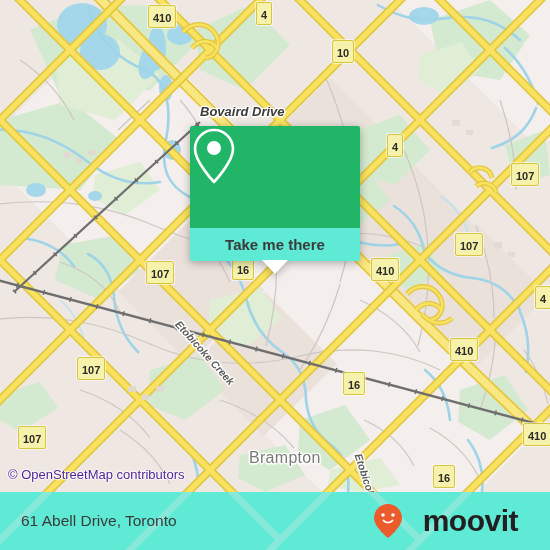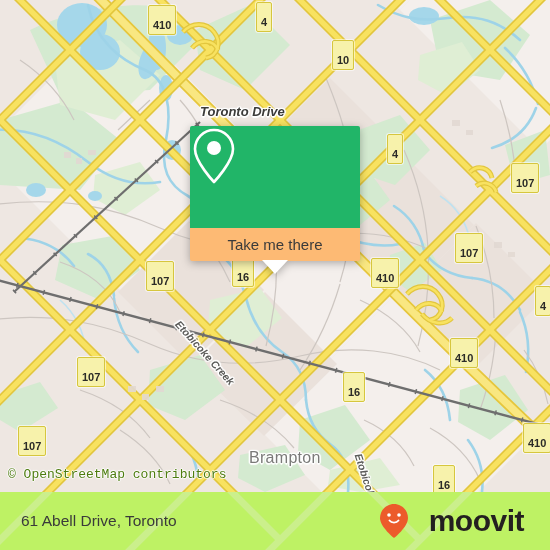--- a/index.html
+++ b/index.html
@@ -37,82 +37,82 @@
   
   .shield {
     position: absolute;
     background: #f7f2ab;
     border: 1.6px solid #d6c63e;
     border-radius: 2px;
     color: #2b2b28;
     font-size: 11px;
     font-weight: 700;
     line-height: 1;
-    padding: 14px 4px 3px 4px;
+    padding: 7px 4px 3px 4px;
     text-align: center;
     box-shadow: 0 0 0 1px rgba(255,255,255,.55);
   }
 
   
   .popup {
     position: absolute;
     left: 190px; top: 126px;
     width: 170px;
     filter: drop-shadow(0 2px 4px rgba(0,0,0,.30));
   }
   .popup-head {
     height: 102px;
     background: #21b568;
     border-radius: 2px 2px 0 0;
     display: flex; align-items: center; justify-content: center;
   }
   .popup-foot {
     height: 33px;
-    background: #fdba74;
+    background: #5eead4;
     border-radius: 0 0 2px 2px;
     display: flex; align-items: center; justify-content: center;
     position: relative;
+    font-weight: bold;
   }
   .popup-foot-label { font-size: 15px; color: #3b3b3b; }
   .popup-tail {
     position: absolute;
     left: 50%; bottom: -13px;
     transform: translateX(-50%);
     width: 0; height: 0;
     border-left: 13px solid transparent;
     border-right: 13px solid transparent;
     border-top: 14px solid #fff;
   }
 
   
   .attribution {
     position: absolute;
     left: 8px; bottom: 10px;
     font-size: 13px;
-    color: #4d7c0f;
+    color: #4c1d95;
     text-shadow: -1px 0 1px #fff,1px 0 1px #fff,0 -1px 1px #fff,0 1px 1px #fff;
-    font-family: Liberation Mono, monospace;
   }
 
   
   .footer {
     position: absolute;
     left: 0; top: 492px;
     width: 550px; height: 58px;
-    background: #bef264;
+    background: #5eead4;
     overflow: hidden;
   }
   .footer-watermark { position: absolute; left: 0; top: -492px; opacity: .30; }
   .footer-address {
     position: absolute; left: 21px; top: 50%;
     transform: translateY(-50%);
     font-size: 15.5px; color: #3a3a3a;
   }
   .brand {
-    position: absolute; right: 26px; top: 50%;
+    position: absolute; right: 32px; top: 50%;
     transform: translateY(-50%);
     display: flex; align-items: center; gap: 20px;
   }
   .brand-word { font-size: 30px; font-weight: 700; color: #231f20; letter-spacing: -.5px; }
 </style>
 </head>
 <body>
 
 <div id="root">
 
@@ -337,21 +337,21 @@
         <div class="shield" style="left: 77px; top: 357px;">107</div>
         <div class="shield" style="left: 18px; top: 426px;">107</div>
         <div class="shield" style="left: 450px; top: 338px;">410</div>
         <div class="shield" style="left: 343px; top: 372px;">16</div>
         <div class="shield" style="left: 535px; top: 286px;">4</div>
         <div class="shield" style="left: 523px; top: 423px;">410</div>
         <div class="shield" style="left: 433px; top: 465px;">16</div>
       </div>
 
     <div id="label-layer">
-        <div class="maplabel lbl-street" style="left: 200px; top: 104px; transform-origin: left top;">Toronto Drive</div>
+        <div class="maplabel lbl-street" style="left: 200px; top: 104px; transform-origin: left top;">Bovaird Drive</div>
         <div class="maplabel lbl-city" style="left: 249px; top: 449px; transform-origin: left top;">Brampton</div>
         <div class="maplabel lbl-water" style="left: 182px; top: 318px; transform: rotate(48deg); transform-origin: left top;">Etobicoke Creek</div>
         <div class="maplabel lbl-water" style="left: 364px; top: 452px; transform: rotate(72deg); transform-origin: left top;">Etobicoke</div>
       </div>
 
     <div class="popup">
       <div class="popup-head">
         <svg width="48" height="60" viewBox="0 0 48 60">
           <path d="M24 4 C13.5 4 5 12.5 5 23 C5 36 24 56 24 56 C24 56 43 36 43 23 C43 12.5 34.5 4 24 4 Z" fill="none" stroke="#ffffff" stroke-width="2.6" stroke-linejoin="round"></path>
           <circle cx="24" cy="22" r="7" fill="#ffffff"></circle>

